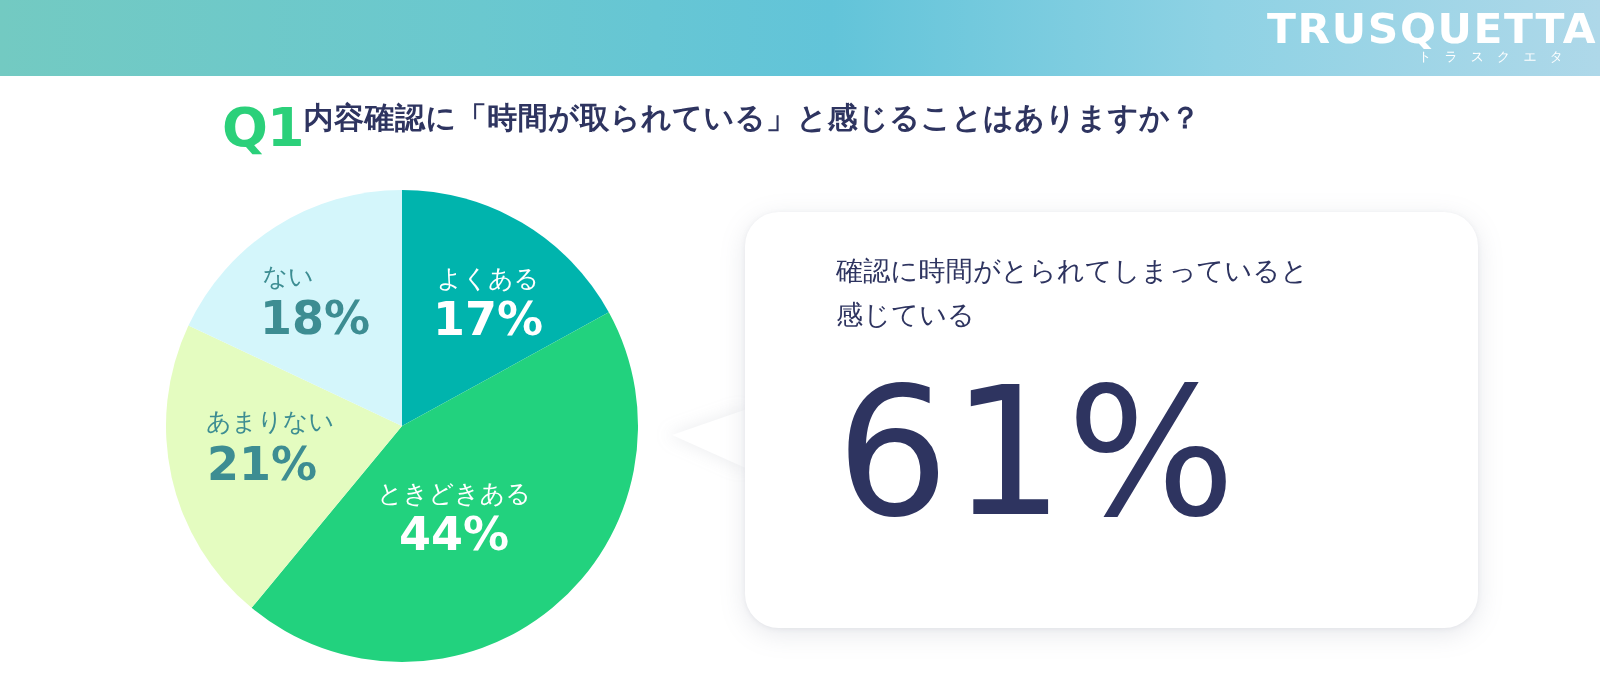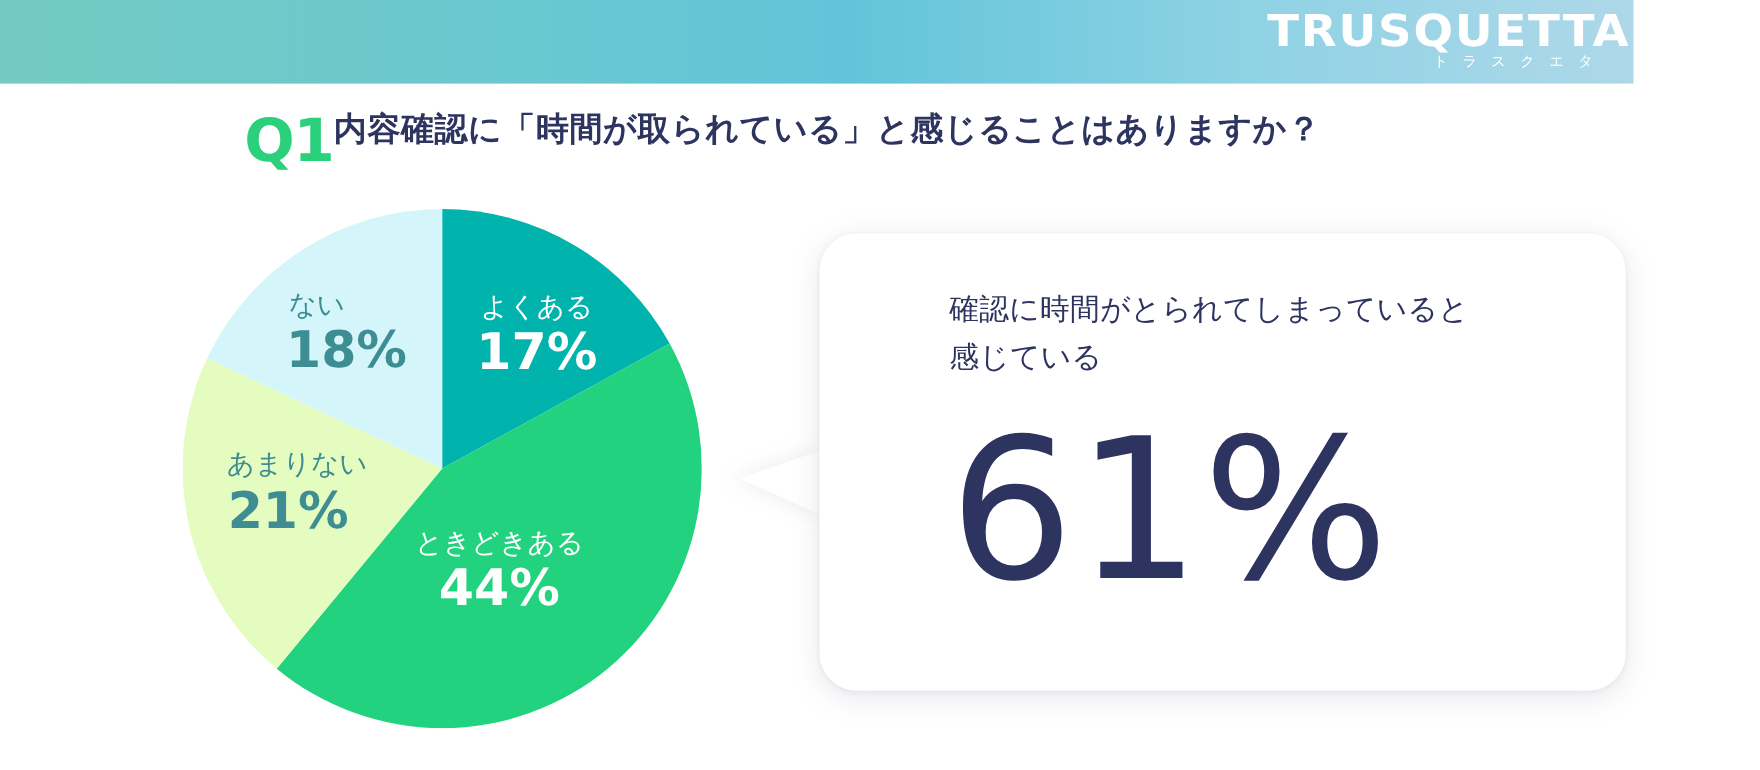--- a/index.html
+++ b/index.html
@@ -13,21 +13,21 @@
     font-family: "Liberation Sans", "DejaVu Sans", sans-serif;
     overflow: hidden;
     position: relative;
   }
 
   
   .header-bar {
     position: absolute;
     left: 0;
     top: 0;
-    width: 1485px;
+    width: 1600px;
     height: 76px;
     background: linear-gradient(90deg, #73cac2 0%, #6ac8cf 30%, #62c4d9 52%, #8ed2e4 76%, #aed8e9 100%);
   }
   .brand-lockup {
     position: absolute;
     right: 24px;
     top: 8px;
     width: 300px;
     text-align: center;
     user-select: none;
@@ -115,24 +115,23 @@
   .callout-tail {
     position: absolute;
     left: 672px;
     top: 408px;
     width: 78px;
     height: 62px;
     filter: drop-shadow(-6px 0px 8px rgba(120, 130, 150, 0.13));
   }
   .callout-inner {
     position: absolute;
-    left: 863px;
+    left: 836px;
     top: 249px;
     width: 620px;
-    margin-top: 11px;
   }
   .callout-lead {
     font-family: "DejaVu Sans", sans-serif;
     font-weight: 500;
     font-size: 27px;
     line-height: 44px;
     color: #2E3460;
     letter-spacing: 0.3px;
   }
   .callout-figure {

